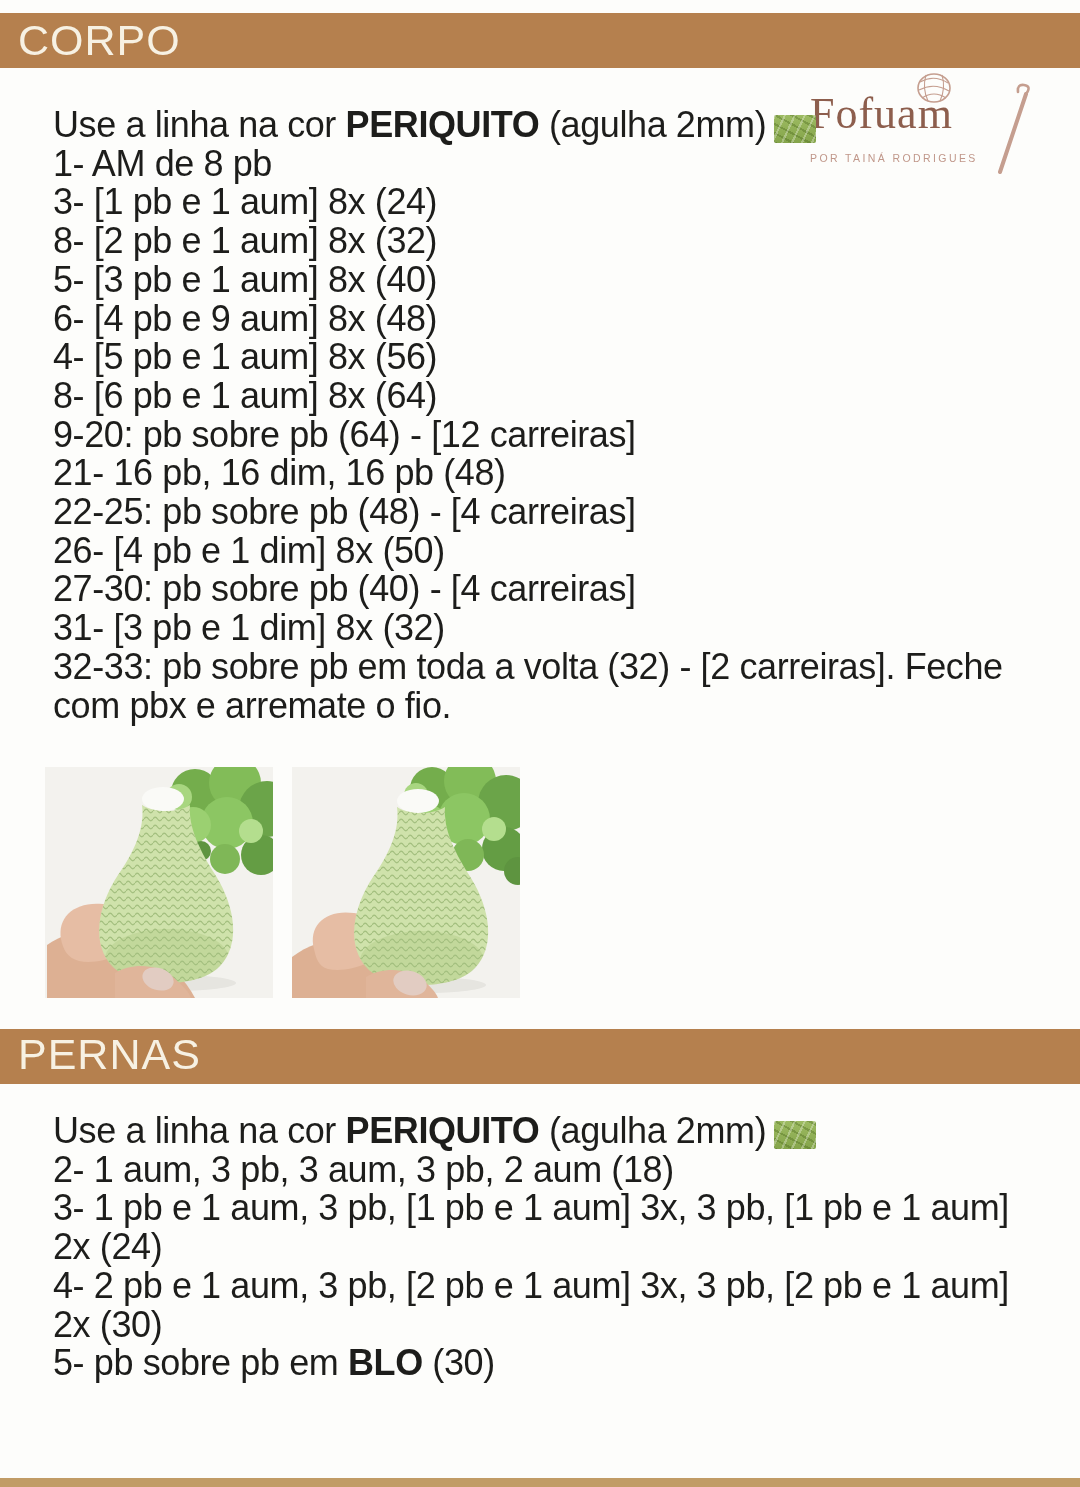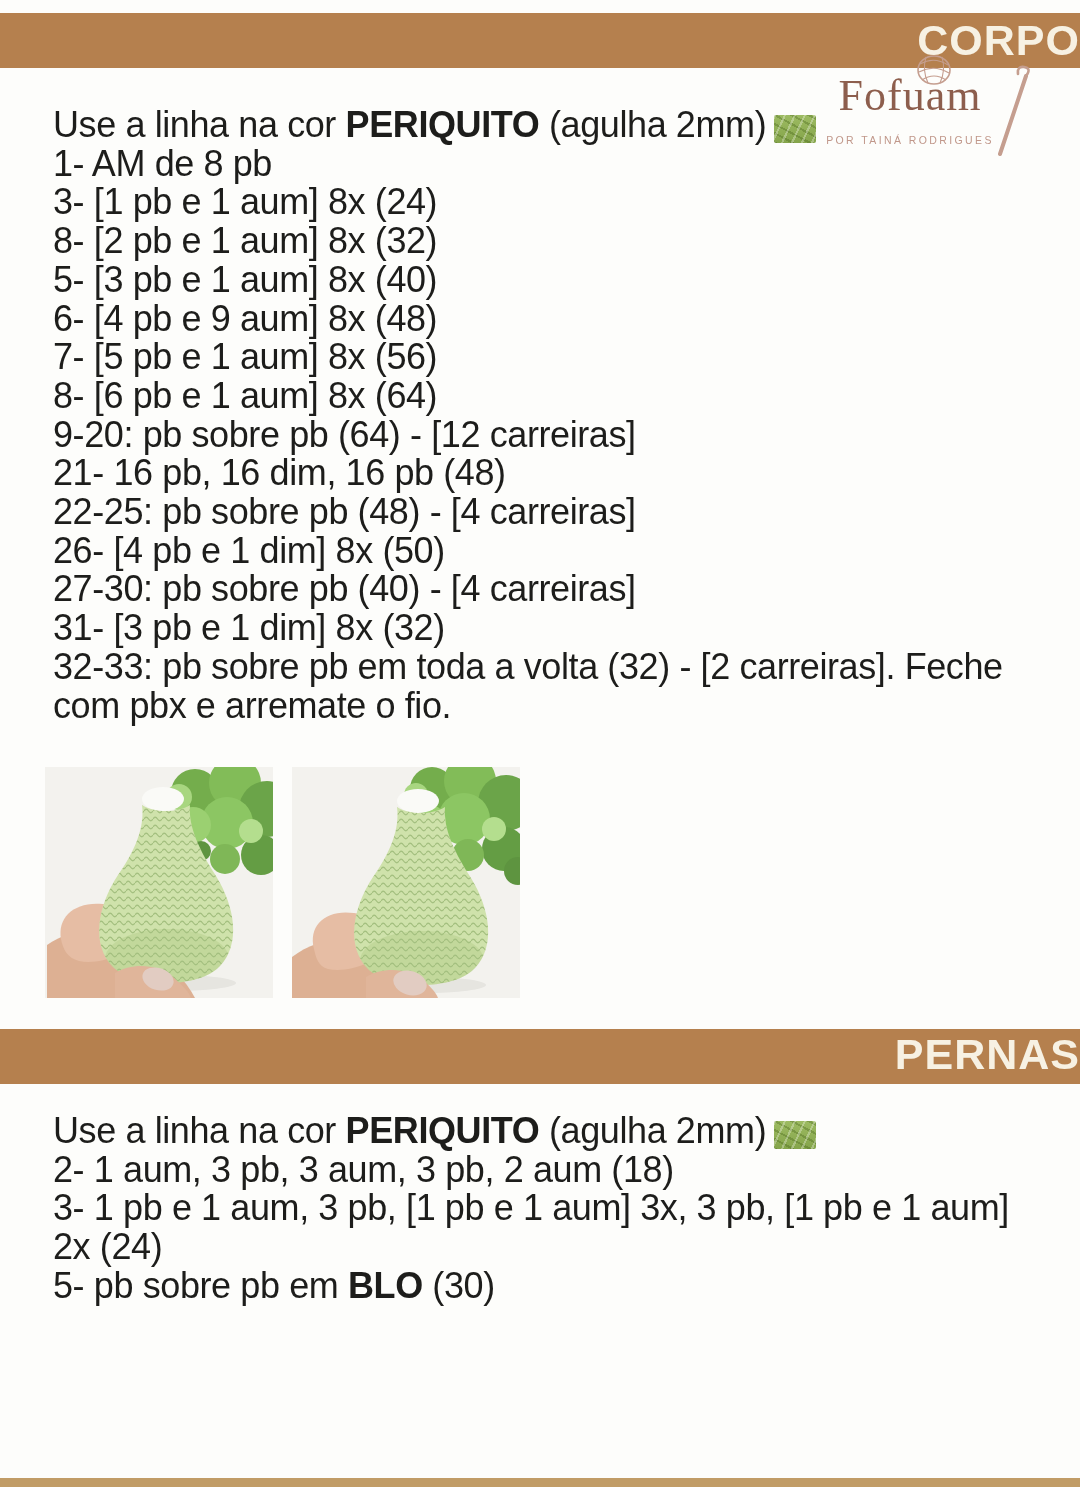--- a/index.html
+++ b/index.html
@@ -12,38 +12,37 @@
     overflow:hidden;
   }
 
   
   .section-bar {
     position:absolute; left:0; width:1080px; height:55px;
     background:#b5804e;
   }
   .section-bar .bar-title {
     display:block; padding-left:18px; line-height:54px;
-    font-size:43px; font-weight:700; letter-spacing:1px;
+    font-size:43px; font-weight:400; letter-spacing:1px;
     color:#f7f1e3;
-    text-align:right;
   }
   #bar-corpo  { top:13px; }
   #bar-pernas { top:1029px; height:55px; }
   #bar-pernas .bar-title { line-height:51px; }
 
   
   .footer-bar {
     position:absolute; left:0; bottom:0; width:1080px; height:9px;
     background:#c19c66;
   }
 
   
   .logo {
-    position:absolute; top:74px; left:810px; width:200px;
-    text-align:center; color:#8d5e4d;
+    position:absolute; top:92px; left:810px; width:200px;
+    color:#8d5e4d;
   }
   .logo-text {
     font-family:"Liberation Serif","DejaVu Serif",serif;
     font-size:44px; letter-spacing:1px; line-height:1;
     display:inline-block;
   }
   .logo-byline {
     margin-top:16px; font-size:10.5px; letter-spacing:2.4px;
     color:#c0978a; font-weight:400;
   }
@@ -104,21 +103,21 @@
 
 <div class="section-body" id="body-corpo">
   <div class="materials">
     <span>Use a linha na cor </span><b>PERIQUITO</b><span> (agulha 2mm)</span><span class="swatch"></span>
   </div>
   <div class="step">1- AM de 8 pb</div>
   <div class="step">3- [1 pb e 1 aum] 8x (24)</div>
   <div class="step">8- [2 pb e 1 aum] 8x (32)</div>
   <div class="step">5- [3 pb e 1 aum] 8x (40)</div>
   <div class="step">6- [4 pb e 9 aum] 8x (48)</div>
-  <div class="step">7- [5 pb e 1 aum] 8x (56)</div>
+  <div class="step">4- [5 pb e 1 aum] 8x (56)</div>
   <div class="step">8- [6 pb e 1 aum] 8x (64)</div>
   <div class="step">9-20: pb sobre pb (64) - [12 carreiras]</div>
   <div class="step">21- 16 pb, 16 dim, 16 pb (48)</div>
   <div class="step">22-25: pb sobre pb (48) - [4 carreiras]</div>
   <div class="step">26- [4 pb e 1 dim] 8x (50)</div>
   <div class="step">27-30: pb sobre pb (40) - [4 carreiras]</div>
   <div class="step">31- [3 pb e 1 dim] 8x (32)</div>
   <div class="step">32-33: pb sobre pb em toda a volta (32) - [2 carreiras]. Feche com pbx e arremate o fio.</div>
 </div>
 
@@ -211,18 +210,19 @@
 <div class="section-bar" id="bar-pernas">
   <span class="bar-title">PERNAS</span>
 </div>
 
 <div class="section-body" id="body-pernas">
   <div class="materials">
     <span>Use a linha na cor </span><b>PERIQUITO</b><span> (agulha 2mm)</span><span class="swatch"></span>
   </div>
   <div class="step">2- 1 aum, 3 pb, 3 aum, 3 pb, 2 aum (18)</div>
   <div class="step">3- 1 pb e 1 aum, 3 pb, [1 pb e 1 aum] 3x, 3 pb, [1 pb e 1 aum] 2x (24)</div>
+  <div class="step">4- 2 pb e 1 aum, 3 pb, [2 pb e 1 aum] 3x, 3 pb, [2 pb e 1 aum] 2x (30)</div>
   <div class="step">
     <span>5- pb sobre pb em </span><b>BLO</b><span> (30)</span>
   </div>
 </div>
 
 <div class="footer-bar"></div>
 
 </body></html>

